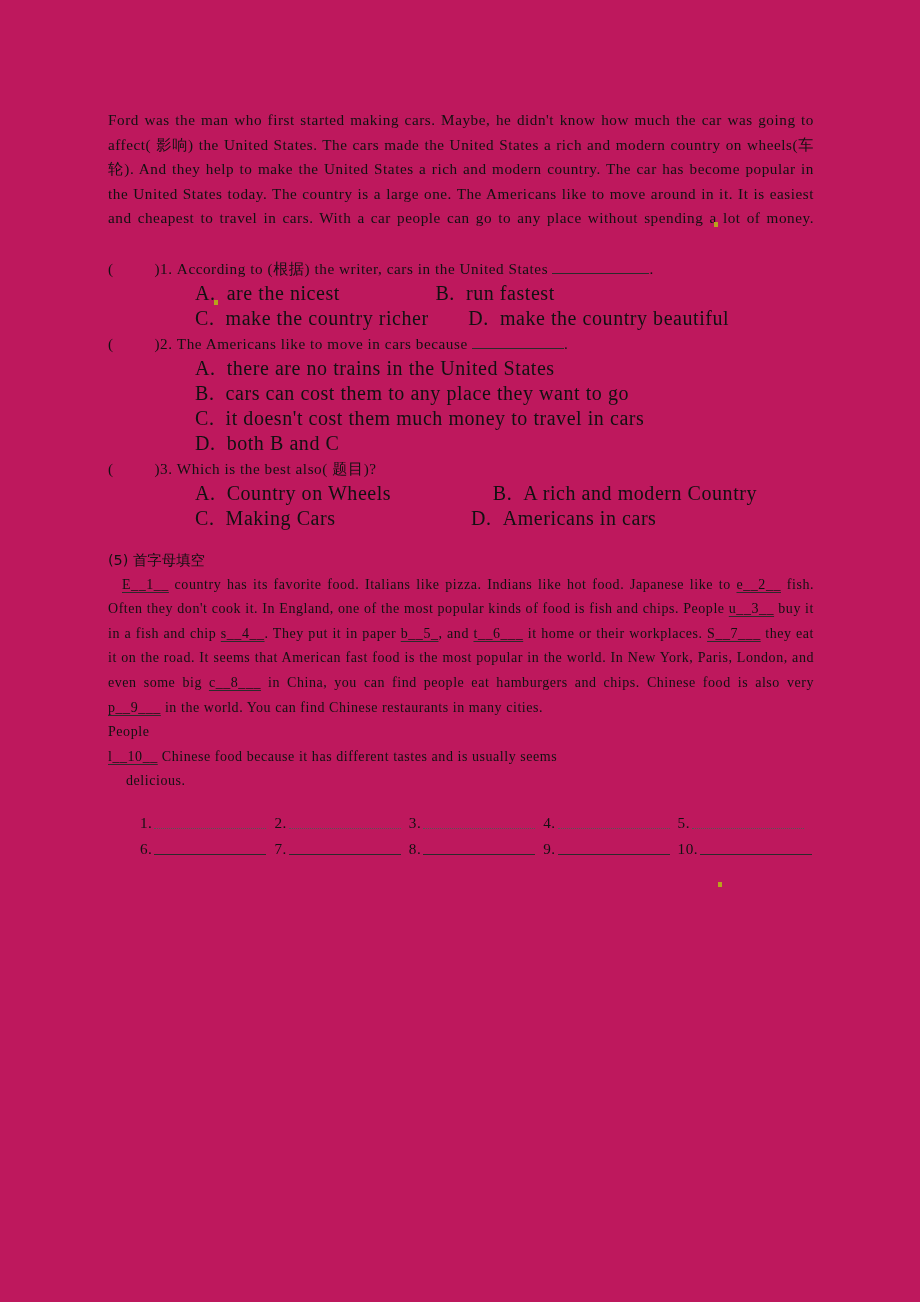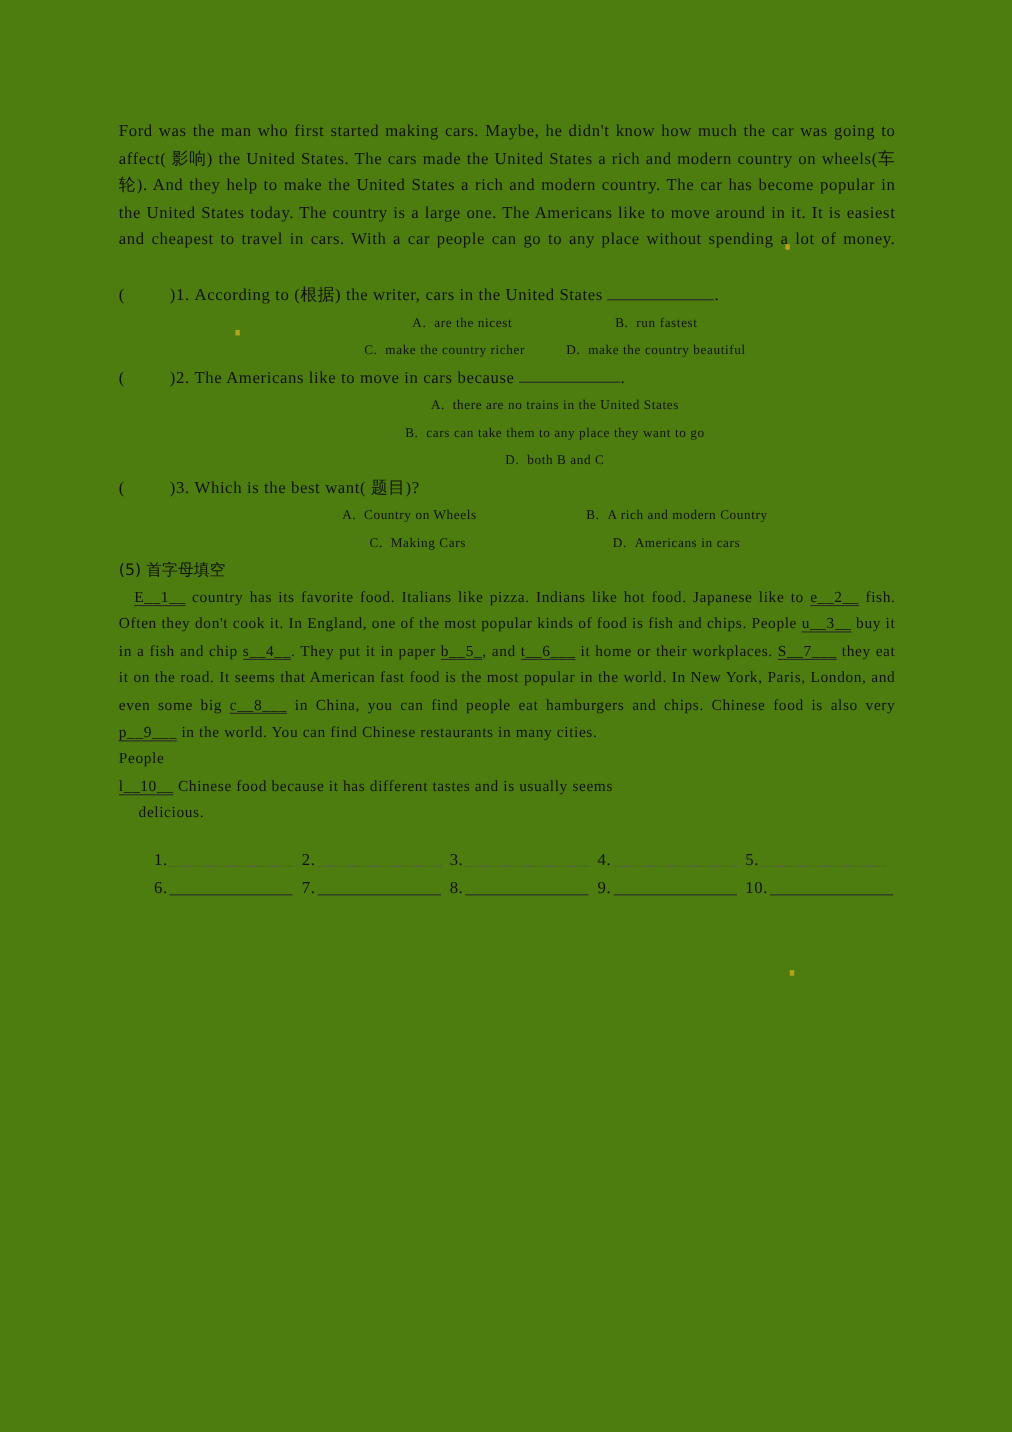--- a/index.html
+++ b/index.html
@@ -12,21 +12,21 @@
     height: 1302px;
     font-family: "Liberation Serif", "DejaVu Serif", serif;
     color: #111111;
     -webkit-font-smoothing: none;
   }
 
   #page {
     position: relative;
     width: 920px;
     height: 1302px;
-    background: #4d7c0f;
+    background: #be185d;
     overflow: hidden;
   }
 
   #sheet {
     position: absolute;
     left: 108px;
     top: 108px;
     width: 706px;
   }
 
@@ -64,46 +64,45 @@
     white-space: nowrap;
   }
   .q-mark {
     display: inline-block;
     width: 52px;
   }
   .q-mark .paren-open { }
   .q-mark .paren-close { float: right; }
 
   .opt-row {
-    font-size: 12px;
+    font-size: 20px;
     line-height: 25px;
     letter-spacing: 0.55px;
     white-space: nowrap;
     padding-left: 87px;
-    text-align: center;
   }
   .opt-row .opt-b {
     display: inline-block;
   }
 
   .blank-inline {
     display: inline-block;
     border-bottom: 1px solid #2b2b2b;
     height: 14px;
     vertical-align: baseline;
   }
   .blank-90 { width: 92px; }
   .blank-95 { width: 97px; }
 
   
   .section-head {
     font-size: 15px;
     line-height: 25px;
     letter-spacing: 0.4px;
-    margin-top: 1px;
+    margin-top: 17px;
   }
 
   
   .cloze {
     font-size: 14px;
     line-height: 24.6px;
     letter-spacing: 0.55px;
     text-align: justify;
     text-justify: inter-word;
   }
@@ -174,28 +173,31 @@
       <span class="opt-b" style="padding-left:34px;"><span>D.</span><span>&nbsp;&nbsp;</span><span>make the country beautiful</span></span>
     </div>
 
     <div class="q-line">
       <span class="q-mark"><span class="paren-open">(</span><span class="paren-close">)</span></span><span>2.</span><span>&nbsp;</span><span>The Americans like to move in cars because</span><span>&nbsp;</span><span class="blank-inline blank-90"></span><span>.</span>
     </div>
     <div class="opt-row">
       <span>A.</span><span>&nbsp;&nbsp;</span><span>there are no trains in the United States</span>
     </div>
     <div class="opt-row">
-      <span>B.</span><span>&nbsp;&nbsp;</span><span>cars can take them to any place they want to go</span>
+      <span>B.</span><span>&nbsp;&nbsp;</span><span>cars can cost them to any place they want to go</span>
+    </div>
+    <div class="opt-row">
+      <span>C.</span><span>&nbsp;&nbsp;</span><span>it doesn't cost them much money to travel in cars</span>
     </div>
     <div class="opt-row">
       <span>D.</span><span>&nbsp;&nbsp;</span><span>both B and C</span>
     </div>
 
     <div class="q-line">
-      <span class="q-mark"><span class="paren-open">(</span><span class="paren-close">)</span></span><span>3.</span><span>&nbsp;</span><span>Which is the best want( 题目)?</span>
+      <span class="q-mark"><span class="paren-open">(</span><span class="paren-close">)</span></span><span>3.</span><span>&nbsp;</span><span>Which is the best also( 题目)?</span>
     </div>
     <div class="opt-row">
       <span>A.</span><span>&nbsp;&nbsp;</span><span>Country on Wheels</span>
       <span class="opt-b" style="padding-left:96px;"><span>B.</span><span>&nbsp;&nbsp;</span><span>A rich and modern Country</span></span>
     </div>
     <div class="opt-row">
       <span>C.</span><span>&nbsp;&nbsp;</span><span>Making Cars</span>
       <span class="opt-b" style="padding-left:130px;"><span>D.</span><span>&nbsp;&nbsp;</span><span>Americans in cars</span></span>
     </div>
 

